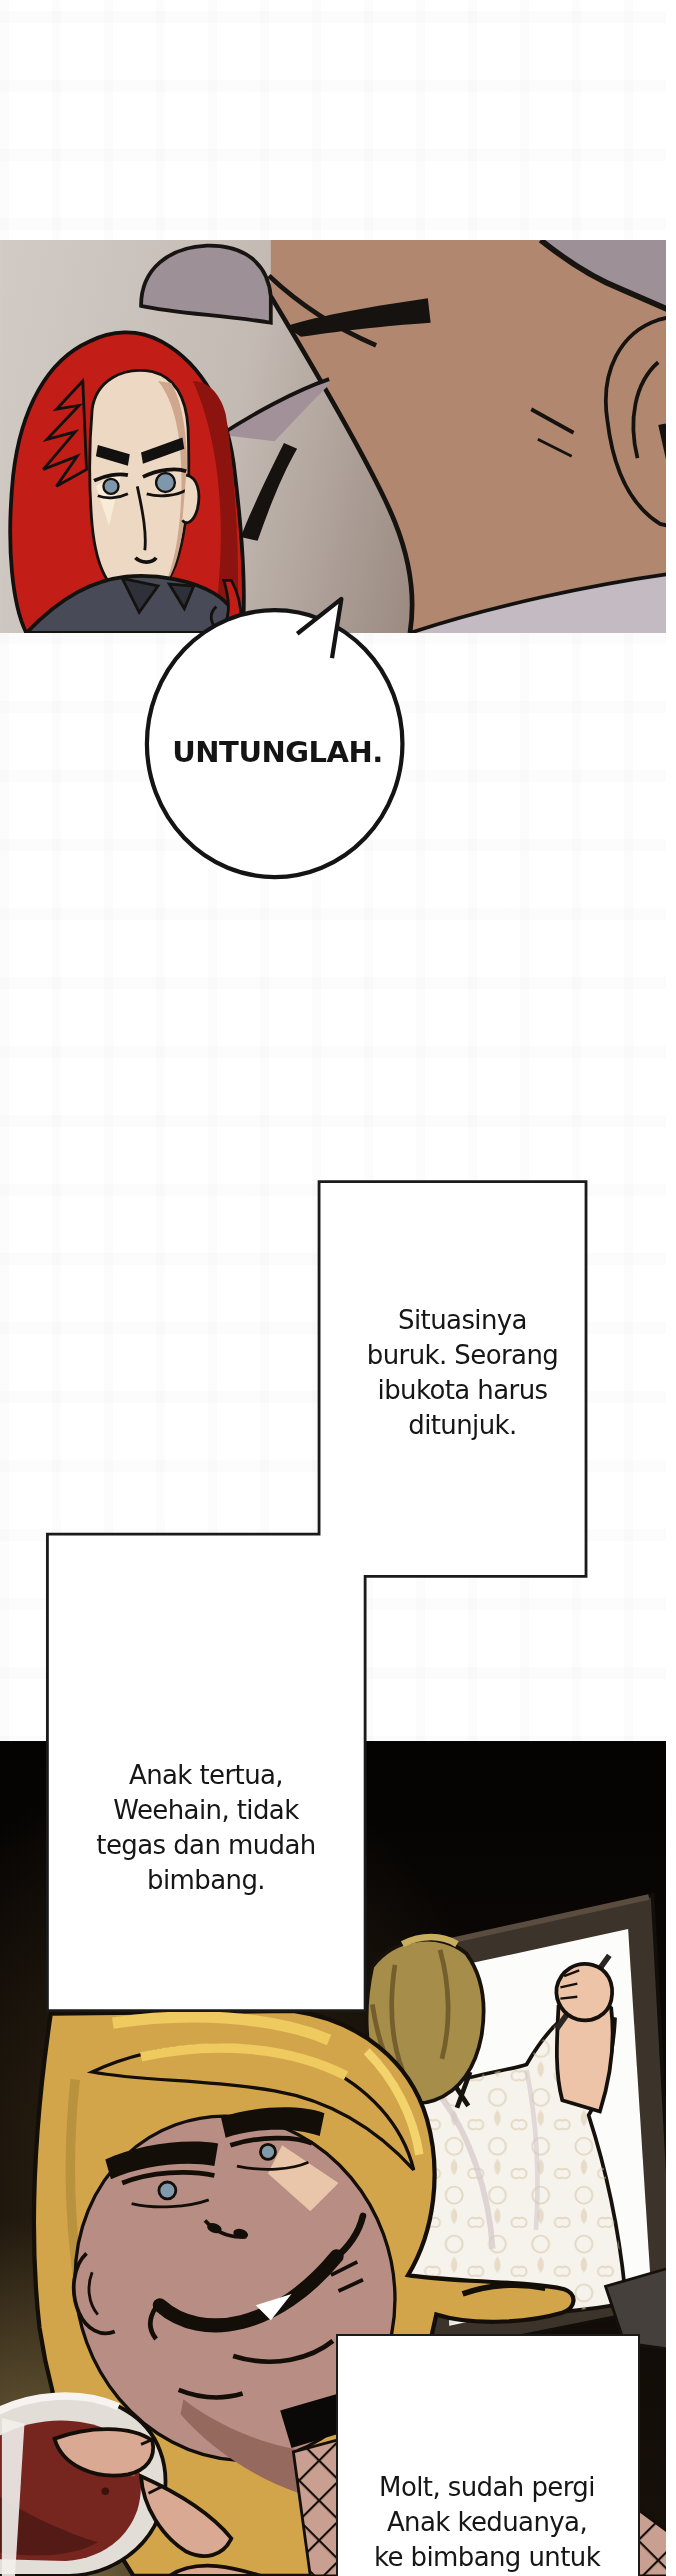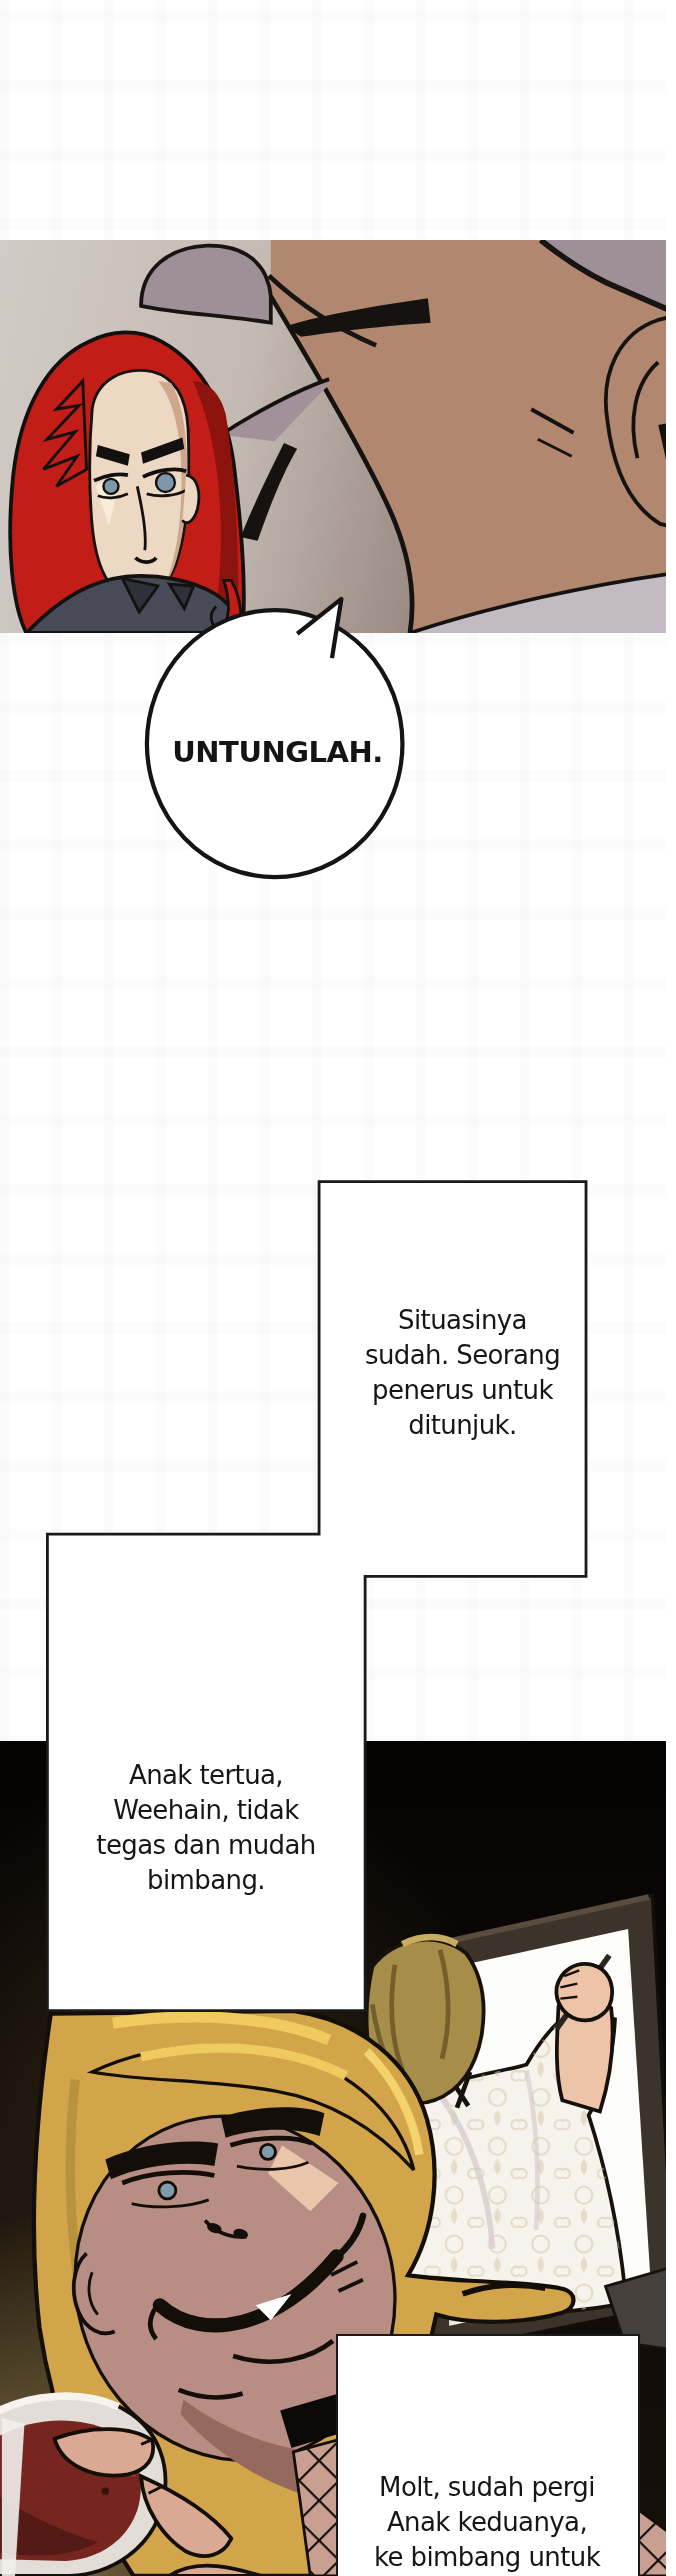--- a/index.html
+++ b/index.html
@@ -218,22 +218,22 @@
       </g>
     </svg>
   </div>
 
   <svg id="stair-box" class="abs" width="564" height="856" viewBox="0 0 600 910">
     <polygon points="299,12 583,12 583,432 348,432 348,894 10,894 10,387 299,387" fill="#ffffff" stroke="#1a1a1a" stroke-width="3"></polygon>
   </svg>
 
   <div id="caption-situation" class="caption">
     <span class="cap-line">Situasinya</span>
-    <span class="cap-line">sudah. Seorang</span>
-    <span class="cap-line">penerus untuk</span>
+    <span class="cap-line">buruk. Seorang</span>
+    <span class="cap-line">ibukota harus</span>
     <span class="cap-line">ditunjuk.</span>
   </div>
 
   <div id="caption-eldest" class="caption">
     <span class="cap-line">Anak tertua,</span>
     <span class="cap-line">Weehain, tidak</span>
     <span class="cap-line">tegas dan mudah</span>
     <span class="cap-line">bimbang.</span>
   </div>
 

